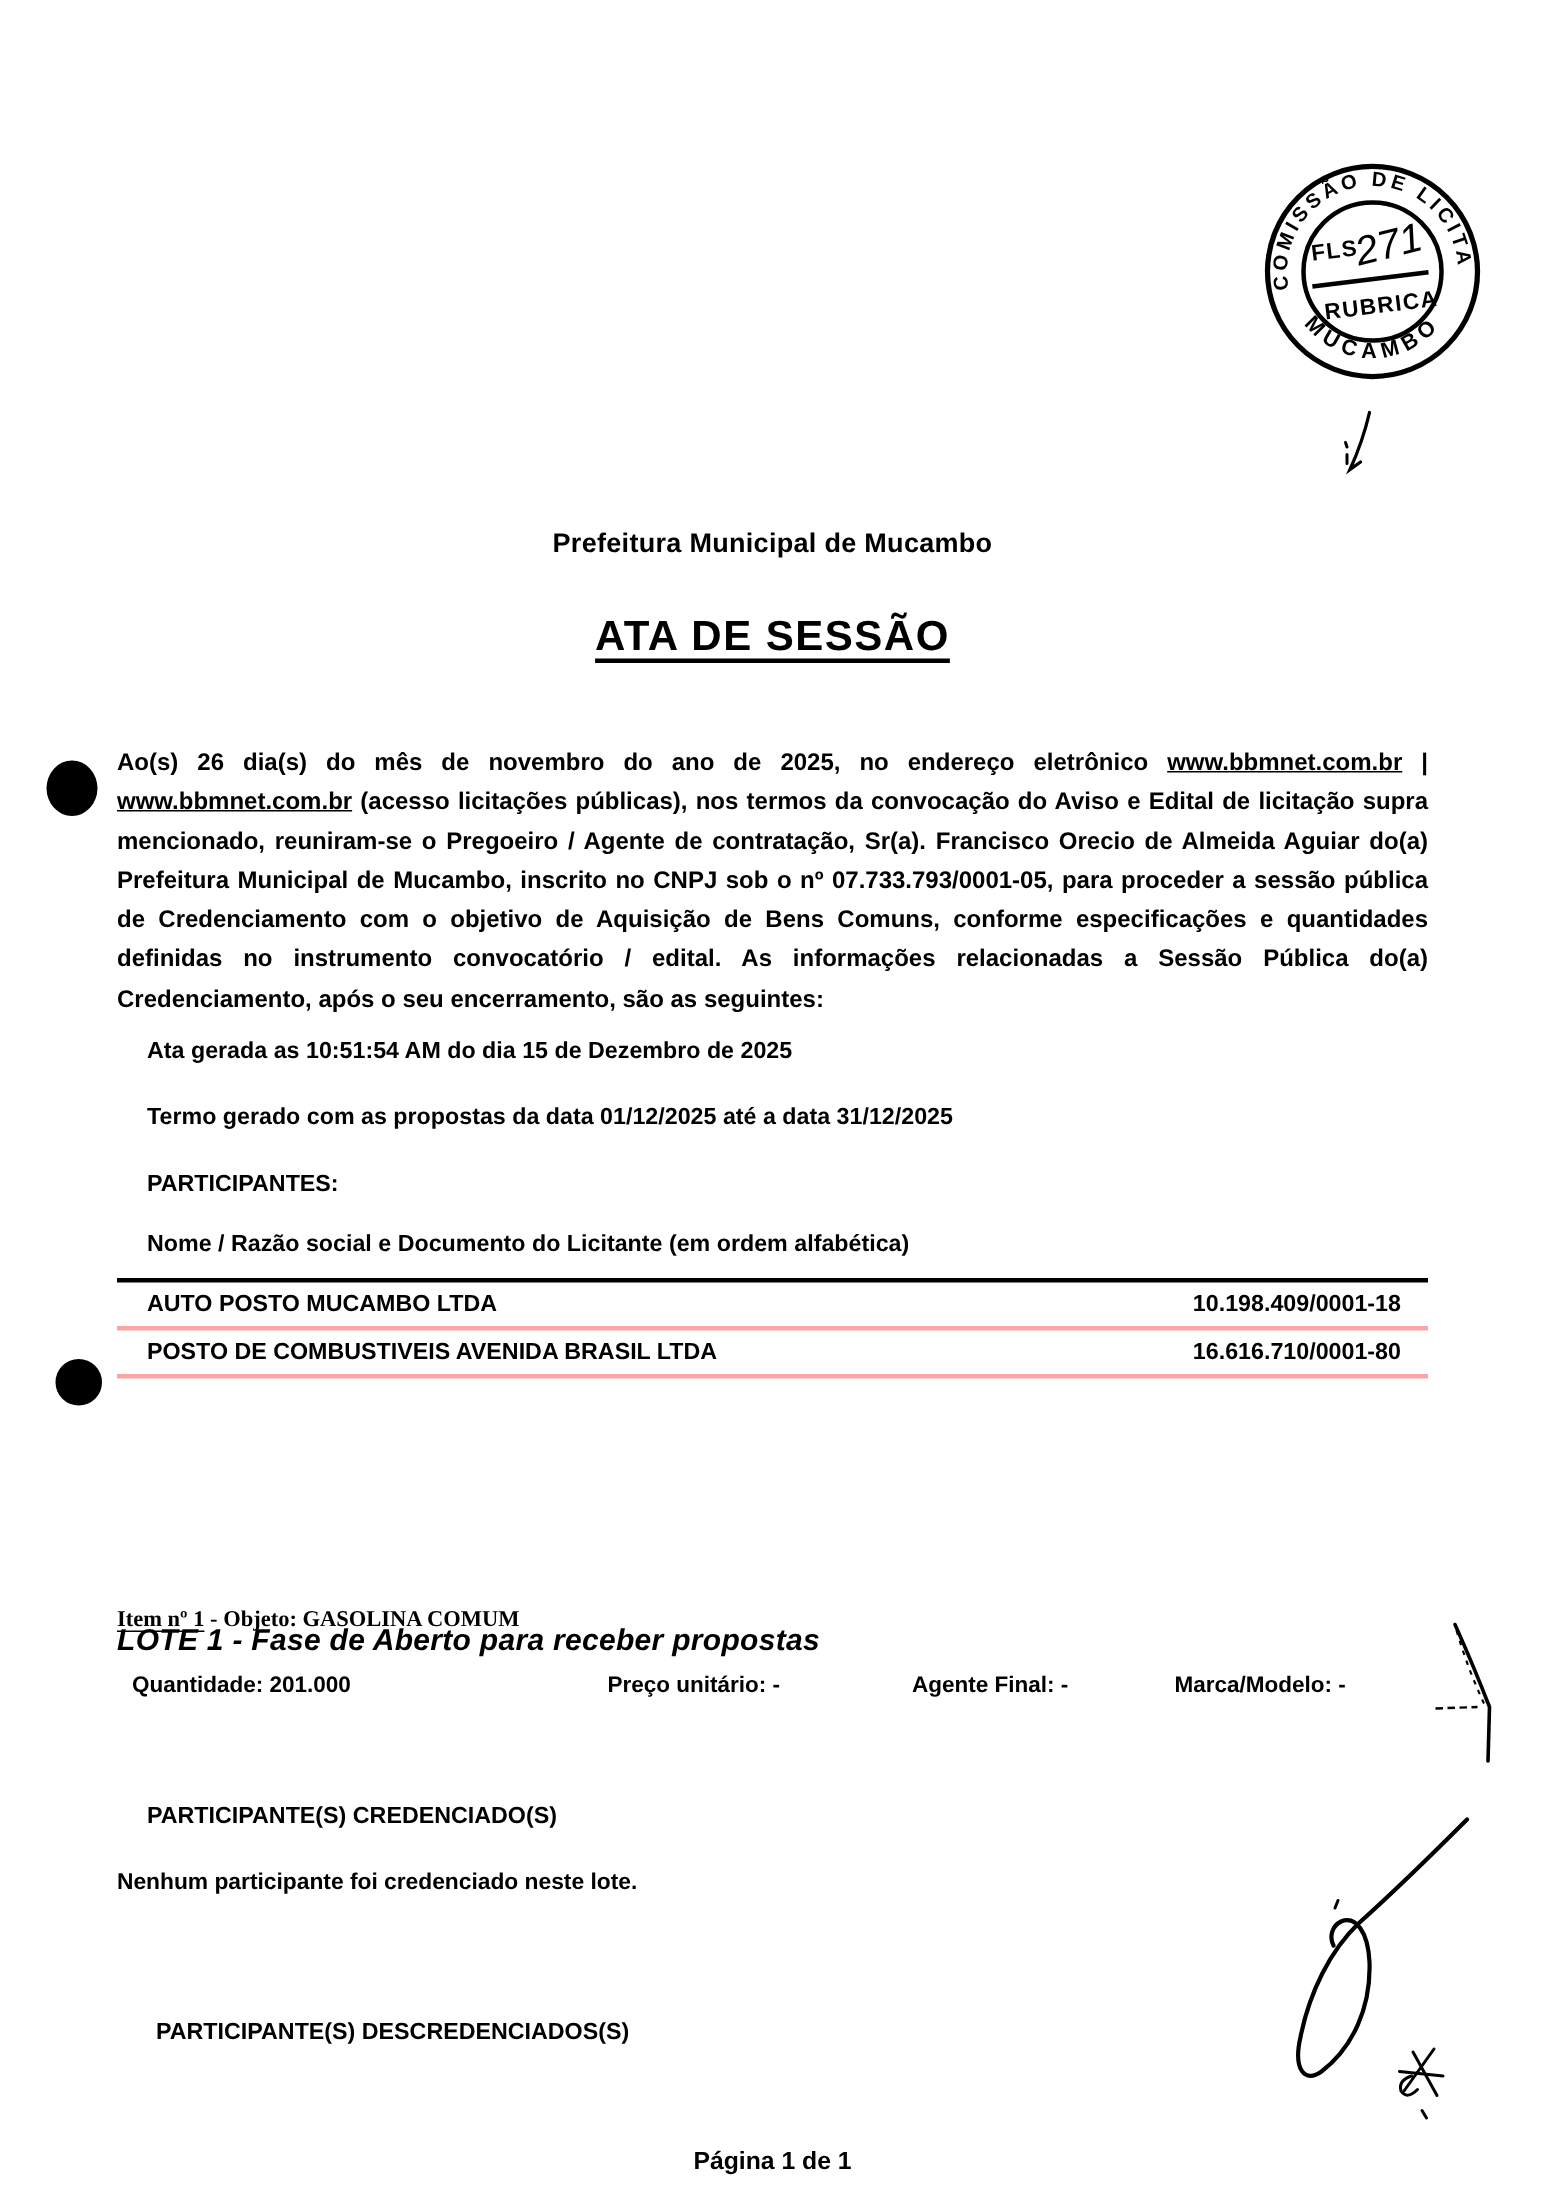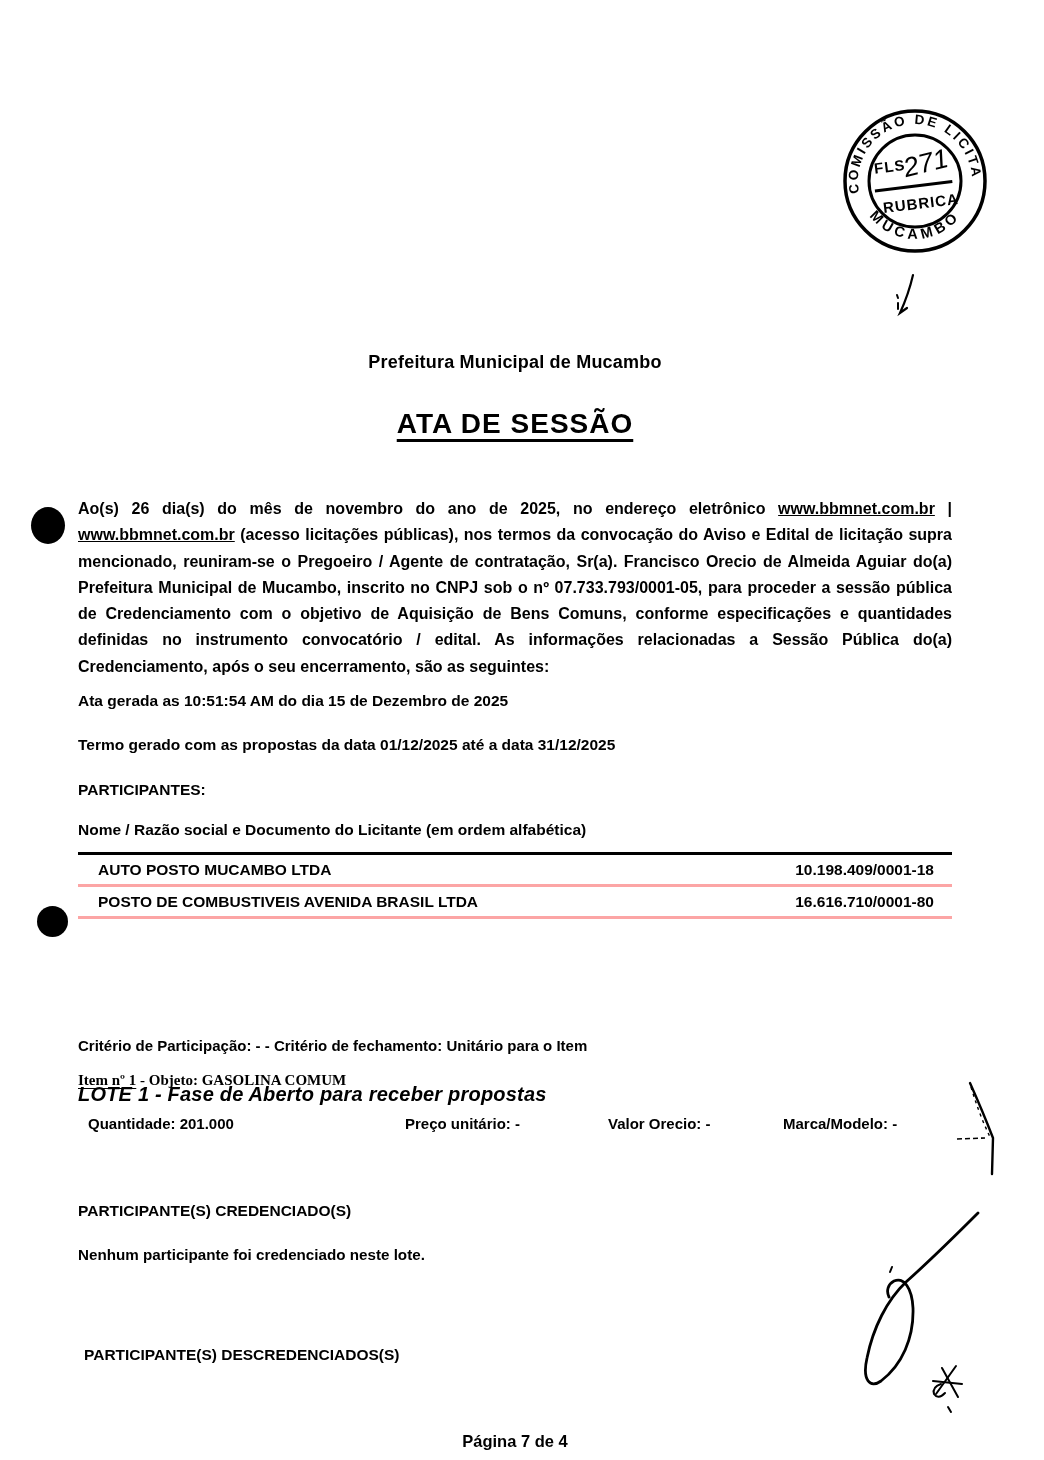--- a/index.html
+++ b/index.html
@@ -13,21 +13,21 @@
   }
   .abs{position:absolute;}
   .content{left:78px;width:874px;}
   .center{text-align:center;margin-top:44px;}
   .org-title{top:308px;font-size:18px;font-weight:700;letter-spacing:.2px;}
   .main-heading{top:364px;font-size:28px;font-weight:700;letter-spacing:1px;
     text-decoration:underline;text-decoration-thickness:3px;text-underline-offset:6px;}
   .subtitle{top:417px;font-size:15.5px;font-weight:700;}
   .intro{top:496px;font-size:16px;font-weight:700;line-height:26.3px;text-align:justify;}
   .intro .link{text-decoration:underline;}
-  .bodyline{font-size:15.5px;font-weight:700;}
+  .bodyline{font-size:15.5px;font-weight:700;margin-left:20px;}
   .semi{font-weight:600;}
   .ata-line{top:692px;}
   .termo-line{top:736px;}
   .part-label{top:781px;}
   .part-sub{top:821px;font-weight:600;}
   .ptable{top:852px;border-top:3px solid #000;}
   .ptable .prow{
     display:flex;justify-content:space-between;align-items:center;
     height:29px;border-bottom:3px solid #fca5a5;
     font-size:15.5px;font-weight:700;
@@ -108,33 +108,32 @@
       <span class="pname">AUTO POSTO MUCAMBO LTDA</span>
       <span class="pdoc">10.198.409/0001-18</span>
     </div>
     <div class="prow">
       <span class="pname">POSTO DE COMBUSTIVEIS AVENIDA BRASIL LTDA</span>
       <span class="pdoc">16.616.710/0001-80</span>
     </div>
   </div>
 
   <div class="abs content lote-heading">LOTE 1 - Fase de Aberto para receber propostas</div>
-  <div class="abs content criteria semi">Critério de Participação: - - Critério de fechamento: Unitário para o Item</div>
   <div class="abs content item-line"><span class="item-u">Item nº 1</span><span> - Objeto: GASOLINA COMUM</span></div>
 
   <span class="abs field f-qty">Quantidade: 201.000</span>
   <span class="abs field f-price">Preço unitário: -</span>
-  <span class="abs field f-final">Valor Orecio: -</span>
+  <span class="abs field f-final">Agente Final: -</span>
   <span class="abs field f-brand">Marca/Modelo: -</span>
 
   <div class="abs content bodyline cred-label">PARTICIPANTE(S) CREDENCIADO(S)</div>
   <div class="abs content cred-text">Nenhum participante foi credenciado neste lote.</div>
   <div class="abs bodyline descred-label">PARTICIPANTE(S) DESCREDENCIADOS(S)</div>
 
-  <div class="abs content center footer">Página 7 de 4</div>
+  <div class="abs content center footer">Página 1 de 1</div>
 
   <svg class="abs" style="left:830px;top:1050px;" width="214" height="410" viewBox="0 0 214 410">
 
     <path d="M140,33 Q153,62 163,88 L162,124" fill="none" stroke="#000" stroke-width="2.4" stroke-linecap="round"></path>
     <path d="M141,37 Q149,64 160,87" fill="none" stroke="#000" stroke-width="1.4" stroke-dasharray="3,4"></path>
     <path d="M127,89 L155,88" fill="none" stroke="#000" stroke-width="1.6" stroke-dasharray="5,3"></path>
 
     <path d="M148,163 C125,186 95,215 76,232 C57,250 43,278 37,308 C32,330 40,339 51,331 C72,315 84,288 83,258 C82,238 74,227 64,231 C58,234 56,241 59,247" fill="none" stroke="#000" stroke-width="2.8" stroke-linecap="round"></path>
     <path d="M60,222 l2,-5" fill="none" stroke="#000" stroke-width="2" stroke-linecap="round"></path>
 

